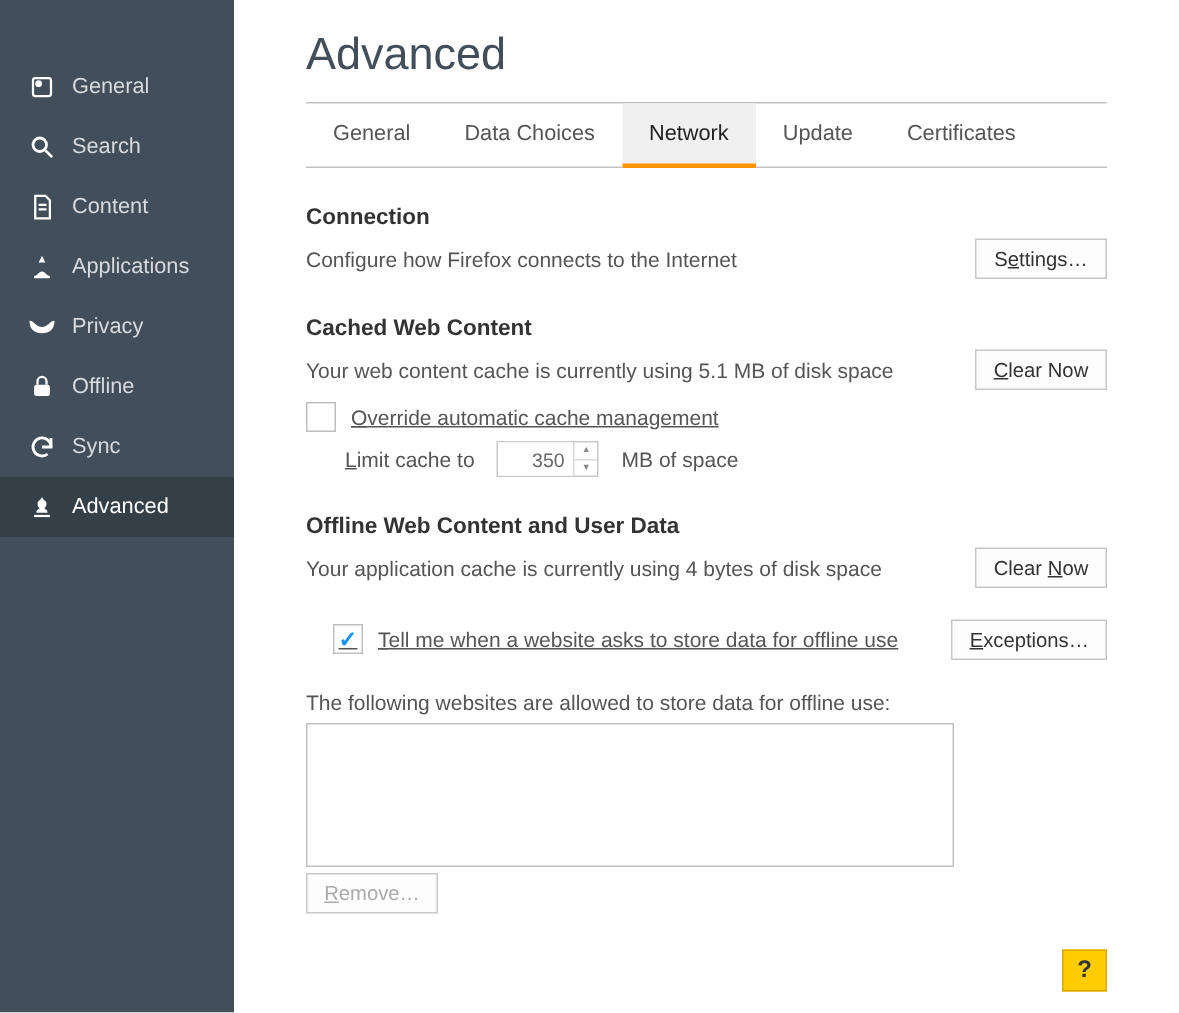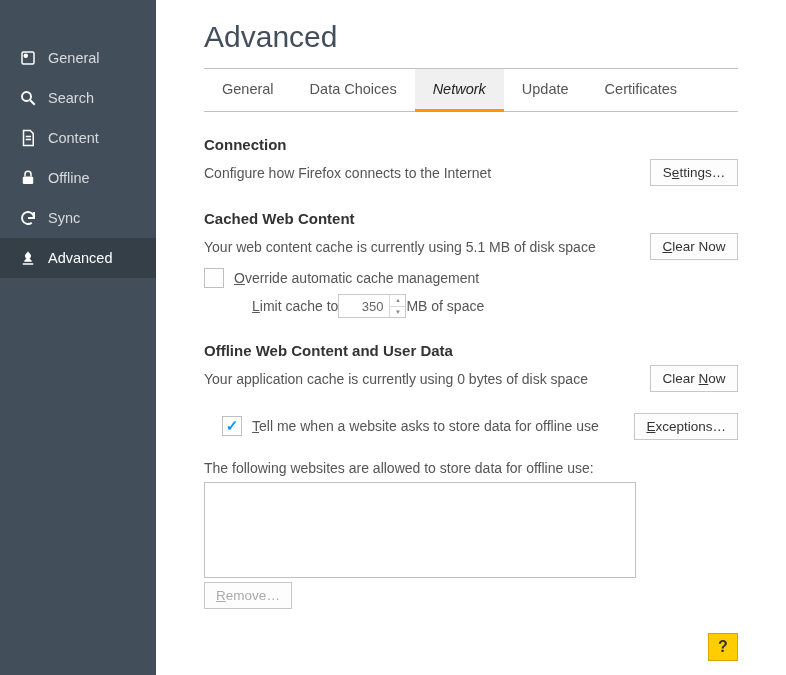--- a/index.html
+++ b/index.html
@@ -67,21 +67,20 @@
     color: #555;
     cursor: pointer;
     font-size: 14.5px;
     border-bottom: 3px solid transparent;
     margin-bottom: -1px;
   }
   .tab.active {
     background: #f0f0f0;
     border-bottom: 3px solid #ff9500;
     color: #222;
-    font-style: italic;
   }
   .section { margin-top: 24px; }
   .section-title {
     font-size: 15px;
     font-weight: 600;
     color: #333;
     margin-bottom: 6px;
   }
   .section-row {
     display: flex;
@@ -102,20 +101,21 @@
     min-width: 88px;
     text-align: center;
     font-family: inherit;
   }
   .btn.disabled { color: #aaa; cursor: default; }
   .checkbox-row {
     display: flex;
     align-items: center;
     margin: 8px 0 6px 0;
     color: #555;
+    text-decoration: underline;
   }
   .checkbox {
     width: 20px; height: 20px;
     border: 1px solid #bfbfbf;
     background: #fefefe;
     margin-right: 10px;
     display: inline-flex;
     align-items: center;
     justify-content: center;
     flex-shrink: 0;
@@ -123,23 +123,23 @@
   .checkbox.checked::after {
     content: "✓";
     color: #0996f8;
     font-size: 15px;
     font-weight: bold;
   }
   .underline { text-decoration: underline; }
   .indent-line {
     display: flex;
     align-items: center;
-    margin-left: 48px;
+    margin-left: 26px;
     color: #555;
-    gap: 0;
+    gap: 15px;
   }
   .spinbox {
     display: inline-flex;
     border: 1px solid #c9c9c9;
     height: 24px;
   }
   .spinbox input {
     width: 50px;
     border: none;
     text-align: right;
@@ -222,20 +222,36 @@
           <path d="M6 2h9l4 4v16H6z" fill="none" stroke="#fff" stroke-width="2"></path>
           <line x1="9" y1="10" x2="16" y2="10" stroke="#fff" stroke-width="2"></line>
           <line x1="9" y1="14" x2="16" y2="14" stroke="#fff" stroke-width="2"></line>
         </svg>
     </span>
     <span>Content</span>
   </div>
   <div class="sidebar-item">
     <span class="sidebar-icon">
       <svg width="18" height="18" viewBox="0 0 24 24" fill="#fff">
+          <path d="M12 2l3 6h-6zM5 20c3 0 4-4 7-4s4 4 7 4v2H5z"></path>
+        </svg>
+    </span>
+    <span>Applications</span>
+  </div>
+  <div class="sidebar-item">
+    <span class="sidebar-icon">
+      <svg width="20" height="14" viewBox="0 0 24 14" fill="#fff">
+          <path d="M2 2c4 0 5 5 10 5s6-5 10-5c0 7-4 10-10 10S2 9 2 2z"></path>
+        </svg>
+    </span>
+    <span>Privacy</span>
+  </div>
+  <div class="sidebar-item">
+    <span class="sidebar-icon">
+      <svg width="18" height="18" viewBox="0 0 24 24" fill="#fff">
           <rect x="5" y="10" width="14" height="10" rx="2"></rect>
           <path d="M8 10V7a4 4 0 018 0v3" fill="none" stroke="#fff" stroke-width="2"></path>
         </svg>
     </span>
     <span>Offline</span>
   </div>
   <div class="sidebar-item">
     <span class="sidebar-icon">
       <svg width="18" height="18" viewBox="0 0 24 24" fill="none" stroke="#fff" stroke-width="2.5">
           <path d="M20 12a8 8 0 10-3 6.2"></path>
@@ -293,21 +309,21 @@
           <span class="spin-btn">▼</span>
         </span>
       </span>
       <span>MB of space</span>
     </div>
   </div>
 
   <div class="section">
     <div class="section-title">Offline Web Content and User Data</div>
     <div class="section-row">
-      <span class="desc">Your application cache is currently using 0 bytes of disk space</span>
+      <span class="desc">Your application cache is currently using 4 bytes of disk space</span>
       <button class="btn"><span>Clear </span><span class="underline">N</span><span>ow</span></button>
     </div>
     <div class="section-row" style="justify-content:space-between;">
       <span class="checkbox-row" style="margin:18px;">
         <span class="checkbox checked"></span>
         <span><span class="underline">T</span><span>ell me when a website asks to store data for offline use</span></span>
       </span>
       <button class="btn"><span class="underline">E</span><span>xceptions…</span></button>
     </div>
     <div class="desc" style="margin-top:1px;">The following websites are allowed to store data for offline use:</div>

